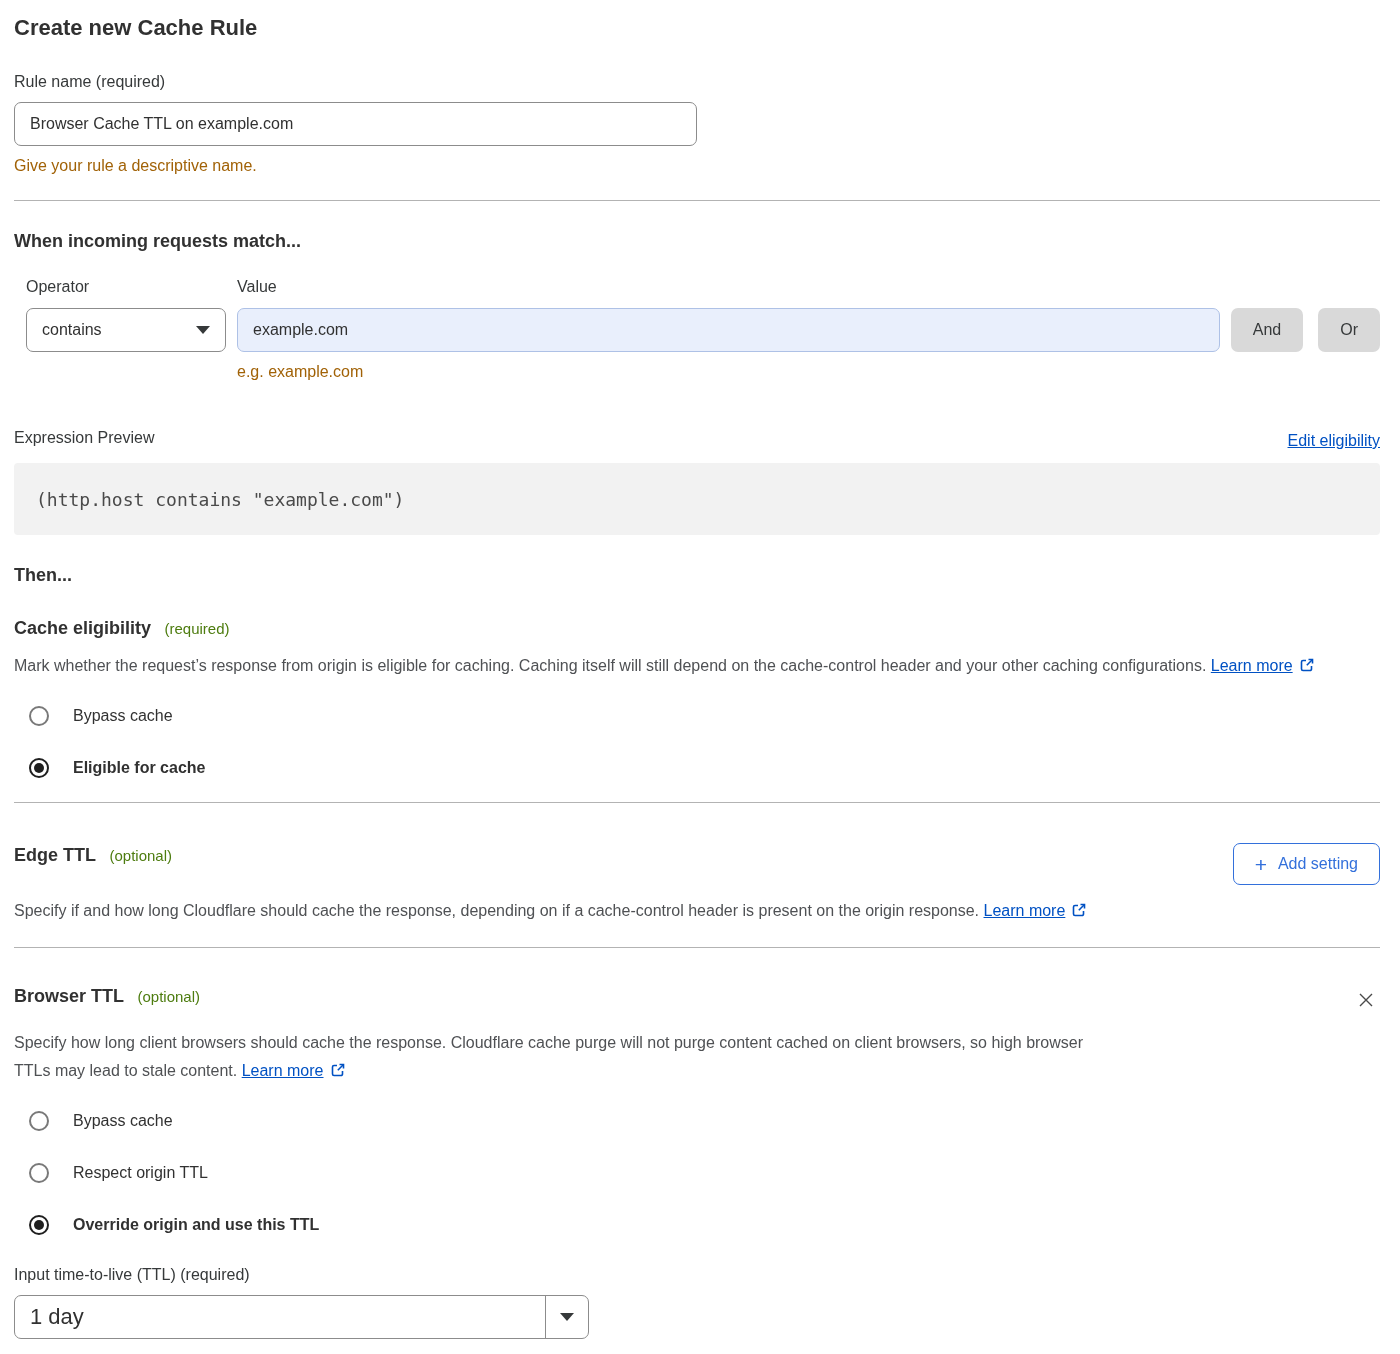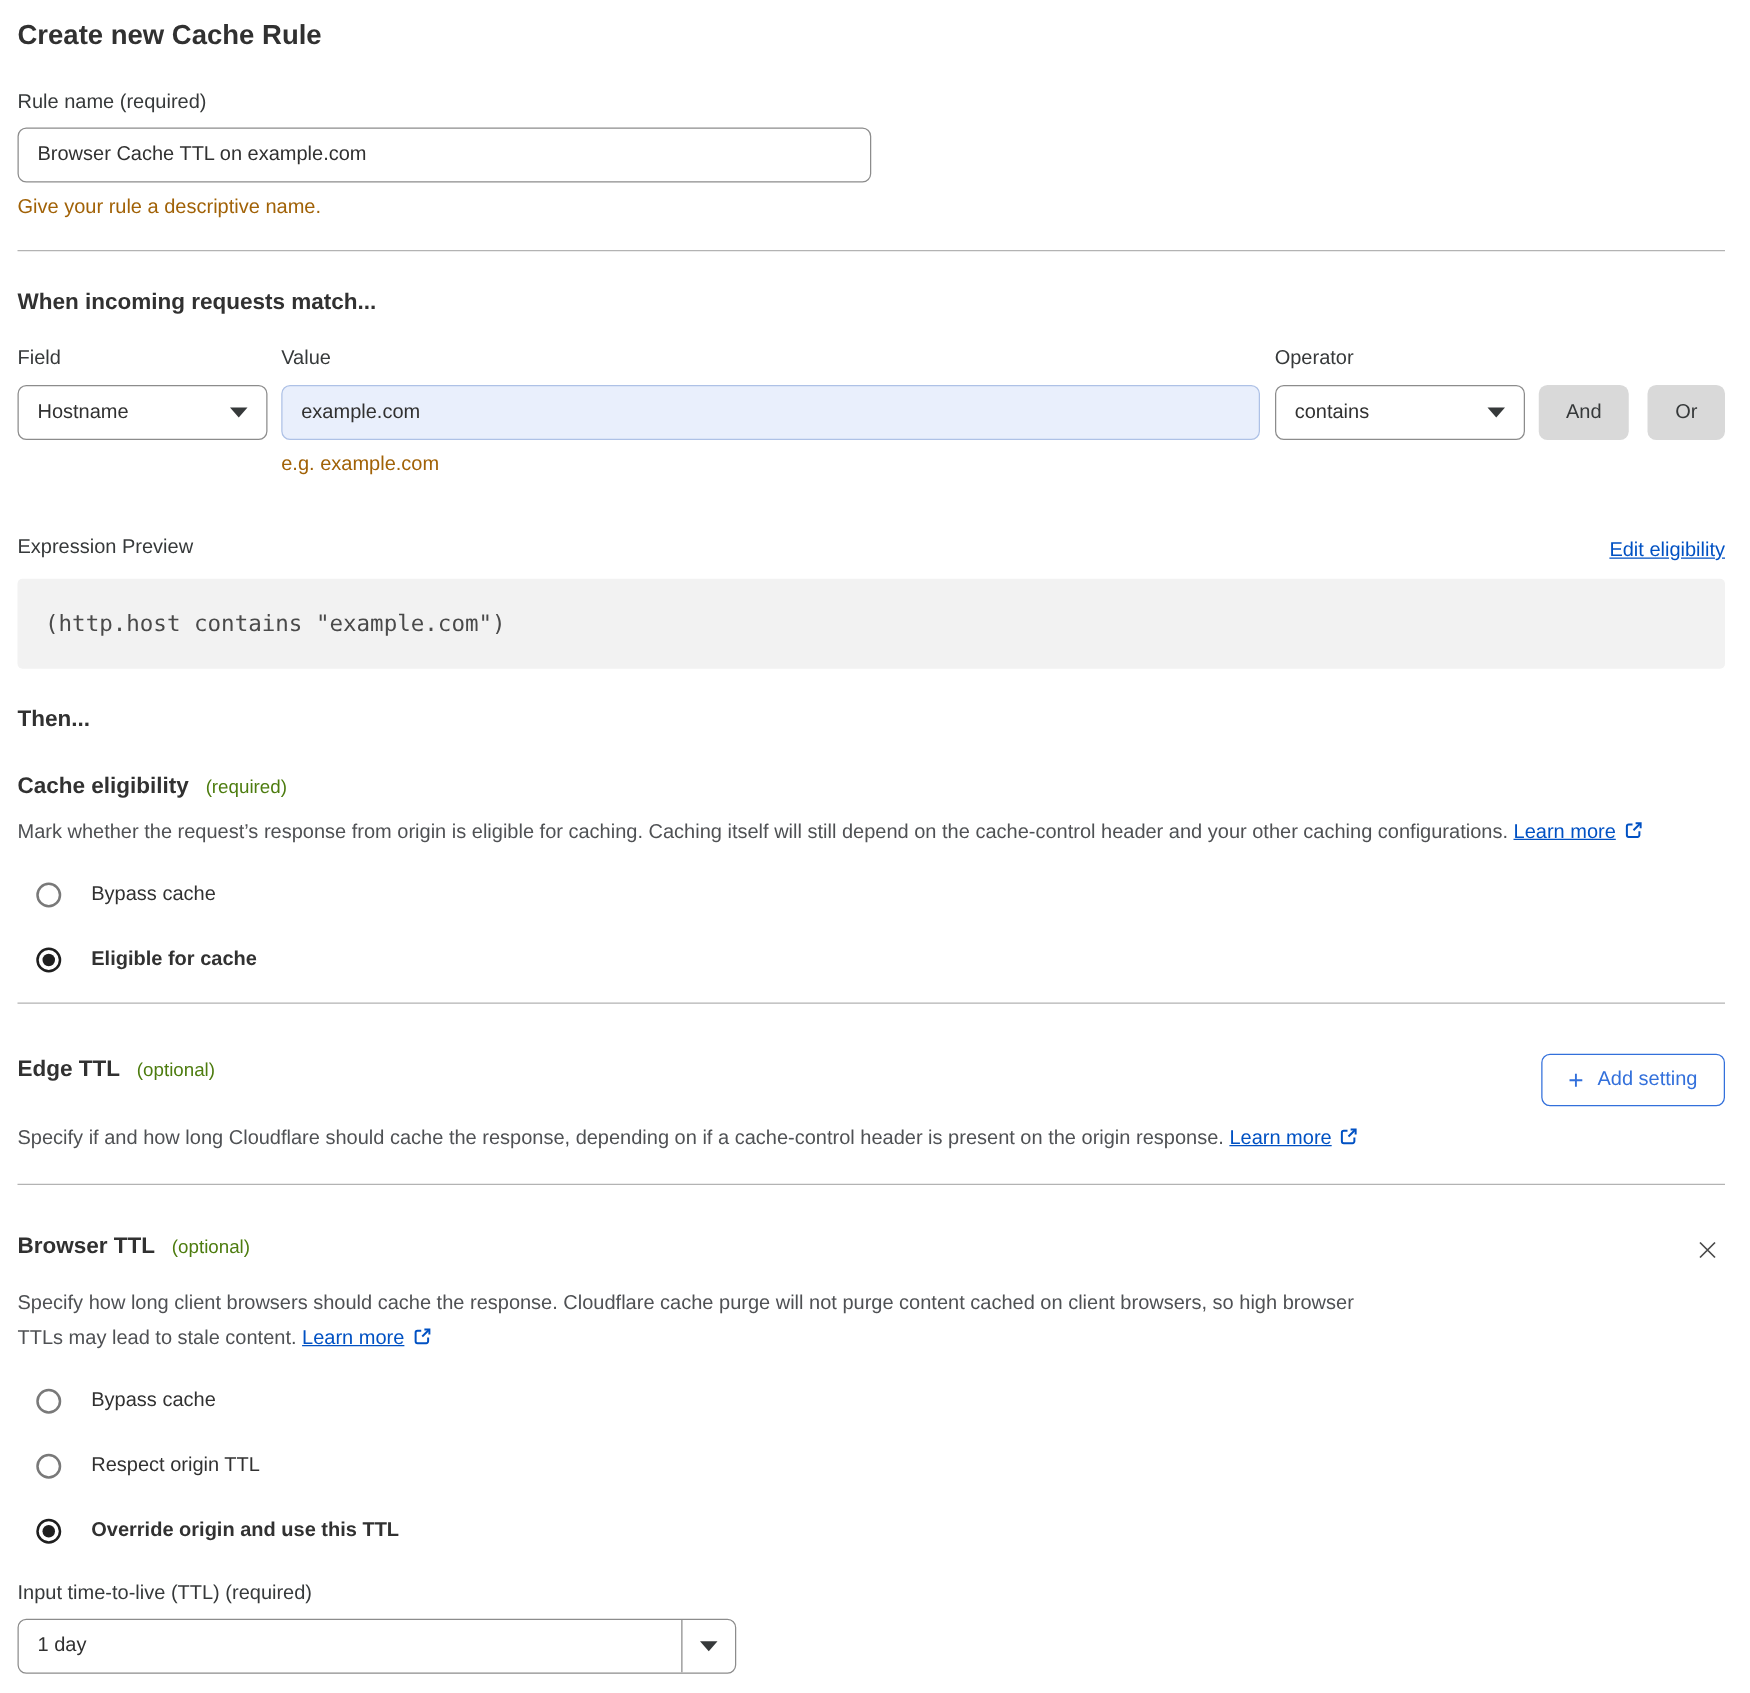--- a/index.html
+++ b/index.html
@@ -111,21 +111,21 @@
 
   .btn-close { background: none; border: none; padding: 4px; cursor: pointer; margin-top: 2px; }
 
   
   .ttl-group { margin-top: 26px; }
   .ttl-select {
     margin-top: 8px; width: 575px; height: 44px;
     border: 1px solid #8c8c8c; border-radius: 7px; background: #fff;
     display: flex; align-items: stretch; cursor: pointer; overflow: hidden;
   }
-  .ttl-select .ttl-value { flex: 1; display: flex; align-items: center; padding: 0 15px; font-size: 16px; color: #313131; }
+  .ttl-select .ttl-value { flex: 1; display: flex; align-items: center; padding: 0 15px; font-size: 22px; color: #313131; }
   .ttl-select .ttl-caret-seg {
     width: 43px; border-left: 1px solid #8c8c8c;
     display: flex; align-items: center; justify-content: center;
   }
 </style>
 </head>
 <body>
 
 <div class="page">
 
@@ -135,38 +135,31 @@
     <label class="field-label">Rule name (required)</label>
     <input class="text-input" type="text" value="Browser Cache TTL on example.com" style="">
     <div class="help-text">Give your rule a descriptive name.</div>
   </div>
 
   <hr class="divider">
 
   <h2 class="section-heading">When incoming requests match...</h2>
 
   <div class="cond-row">
-    <div class="cond-col col-field">
-      <label class="field-label">Field</label>
-      <div class="select-box control">
-        <span>Hostname</span>
-        <span class="caret-down"></span>
-      </div>
-    </div>
-    <div class="cond-col col-value">
-      <label class="field-label">Value</label>
-      <input class="value-input control" type="text" value="example.com" style="">
-      <div class="help-text">e.g. example.com</div>
-    </div>
     <div class="cond-col col-operator">
       <label class="field-label">Operator</label>
       <div class="select-box control">
         <span>contains</span>
         <span class="caret-down"></span>
       </div>
+    </div>
+    <div class="cond-col col-value">
+      <label class="field-label">Value</label>
+      <input class="value-input control" type="text" value="example.com" style="">
+      <div class="help-text">e.g. example.com</div>
     </div>
     <div class="andor-col">
       <button class="btn-gray btn-and">And</button>
       <button class="btn-gray btn-or">Or</button>
     </div>
   </div>
 
   <div class="expr-header">
     <span class="field-label">Expression Preview</span>
     <a class="link">Edit eligibility</a>

